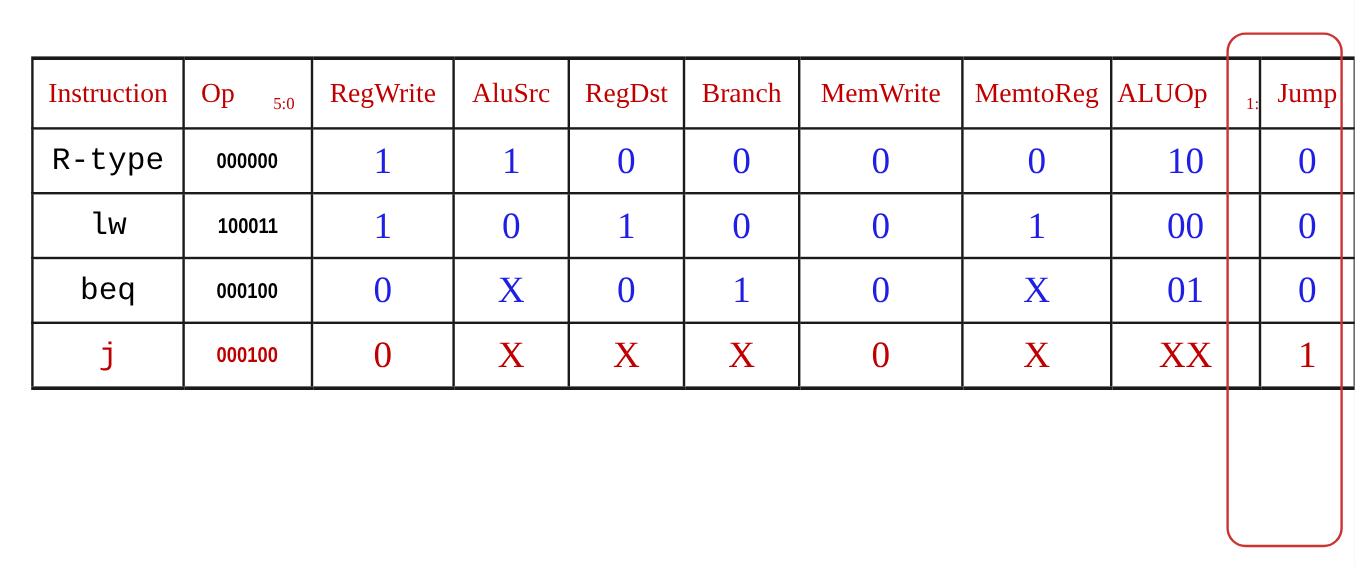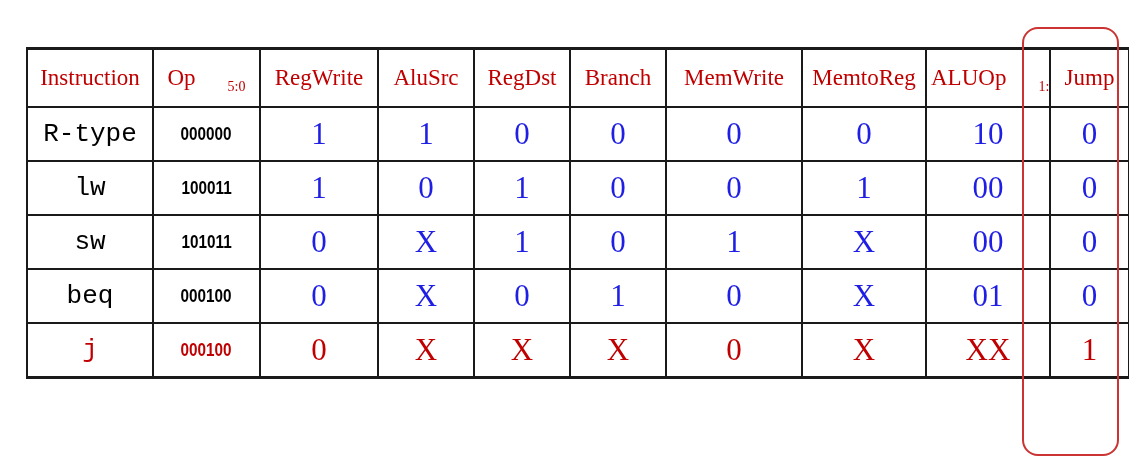--- a/index.html
+++ b/index.html
@@ -113,32 +113,20 @@
           <td class="val">1</td>
           <td class="val">0</td>
           <td class="val">1</td>
           <td class="val">0</td>
           <td class="val">0</td>
           <td class="val">1</td>
           <td class="val">00</td>
           <td class="val">0</td>
         </tr>
         <tr>
-          <td class="instr">sw</td>
-          <td class="opcode"><span class="opc">101011</span></td>
-          <td class="val">0</td>
-          <td class="val">X</td>
-          <td class="val">1</td>
-          <td class="val">0</td>
-          <td class="val">1</td>
-          <td class="val">X</td>
-          <td class="val">00</td>
-          <td class="val">0</td>
-        </tr>
-        <tr>
           <td class="instr">beq</td>
           <td class="opcode"><span class="opc">000100</span></td>
           <td class="val">0</td>
           <td class="val">X</td>
           <td class="val">0</td>
           <td class="val">1</td>
           <td class="val">0</td>
           <td class="val">X</td>
           <td class="val">01</td>
           <td class="val">0</td>

